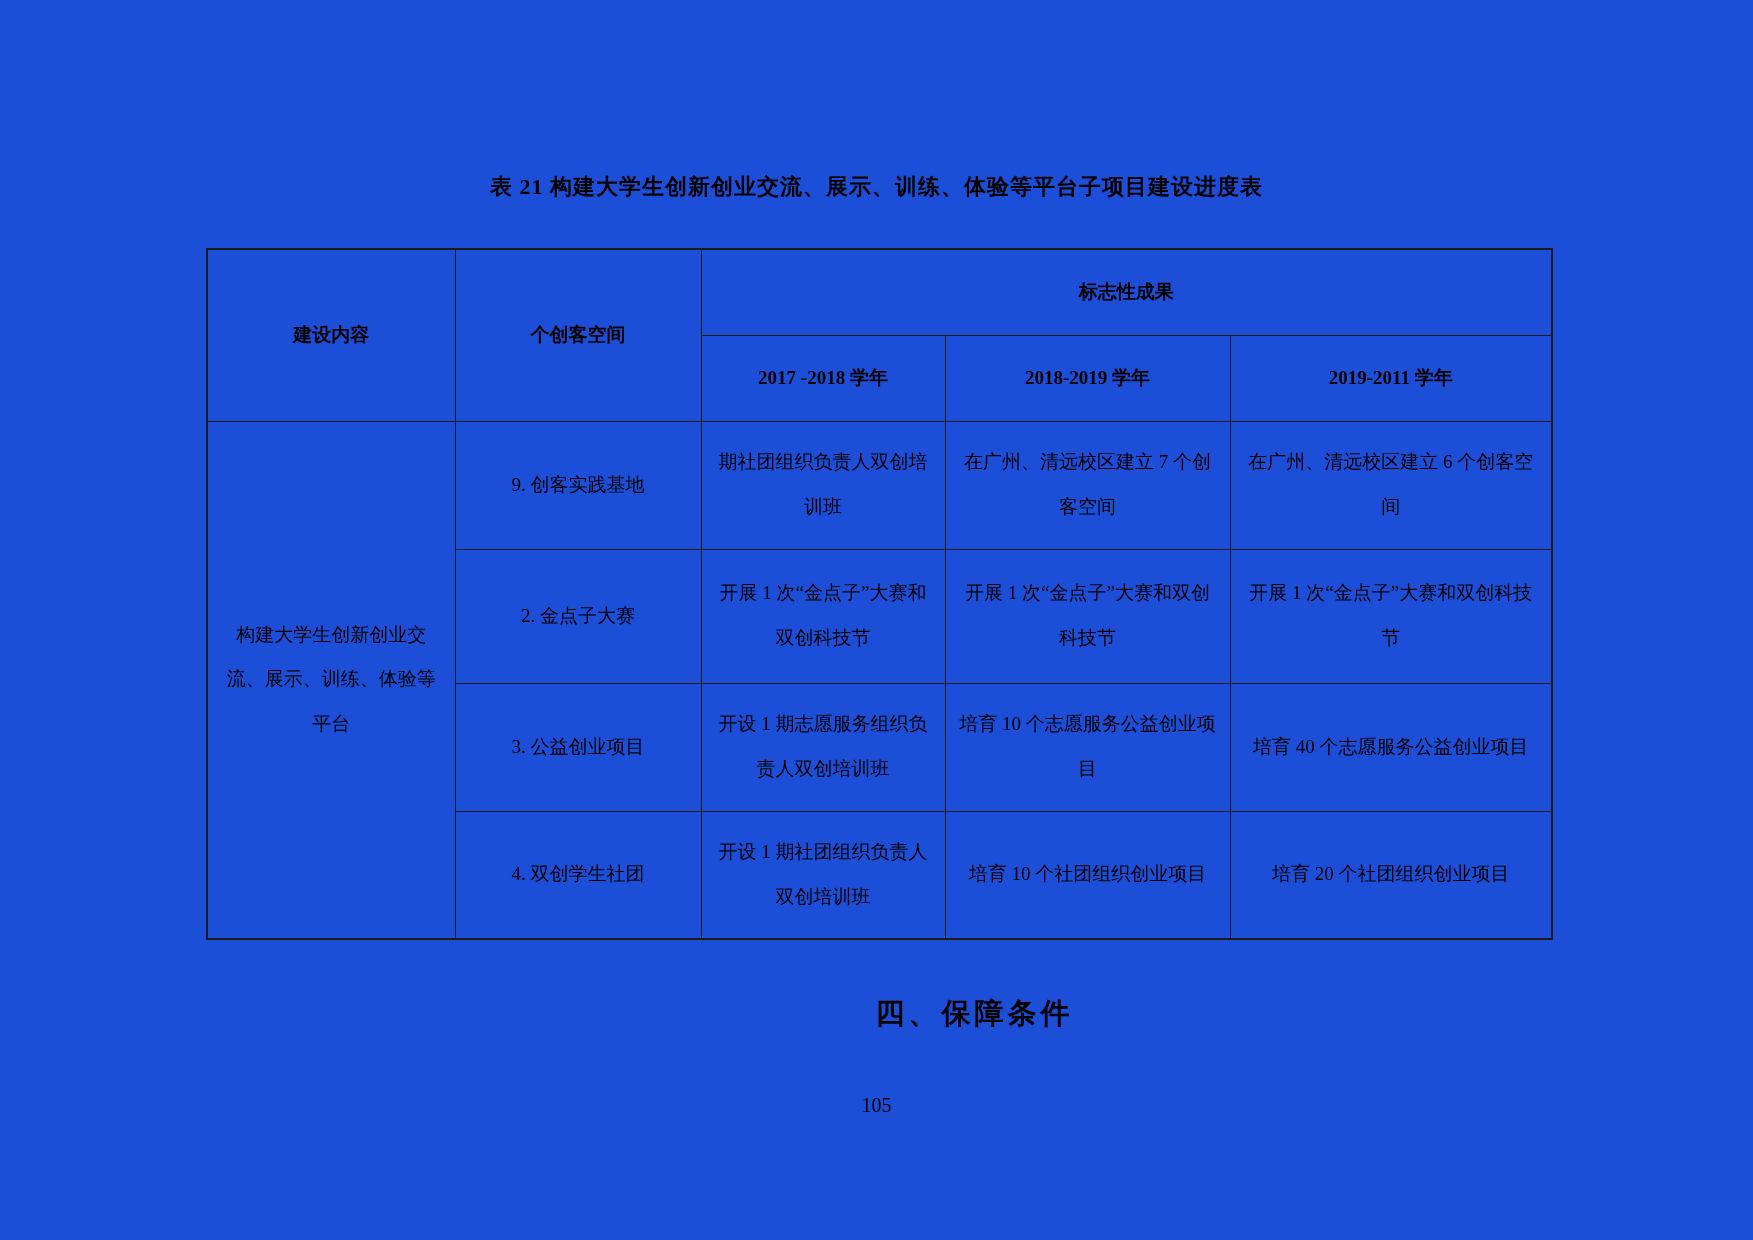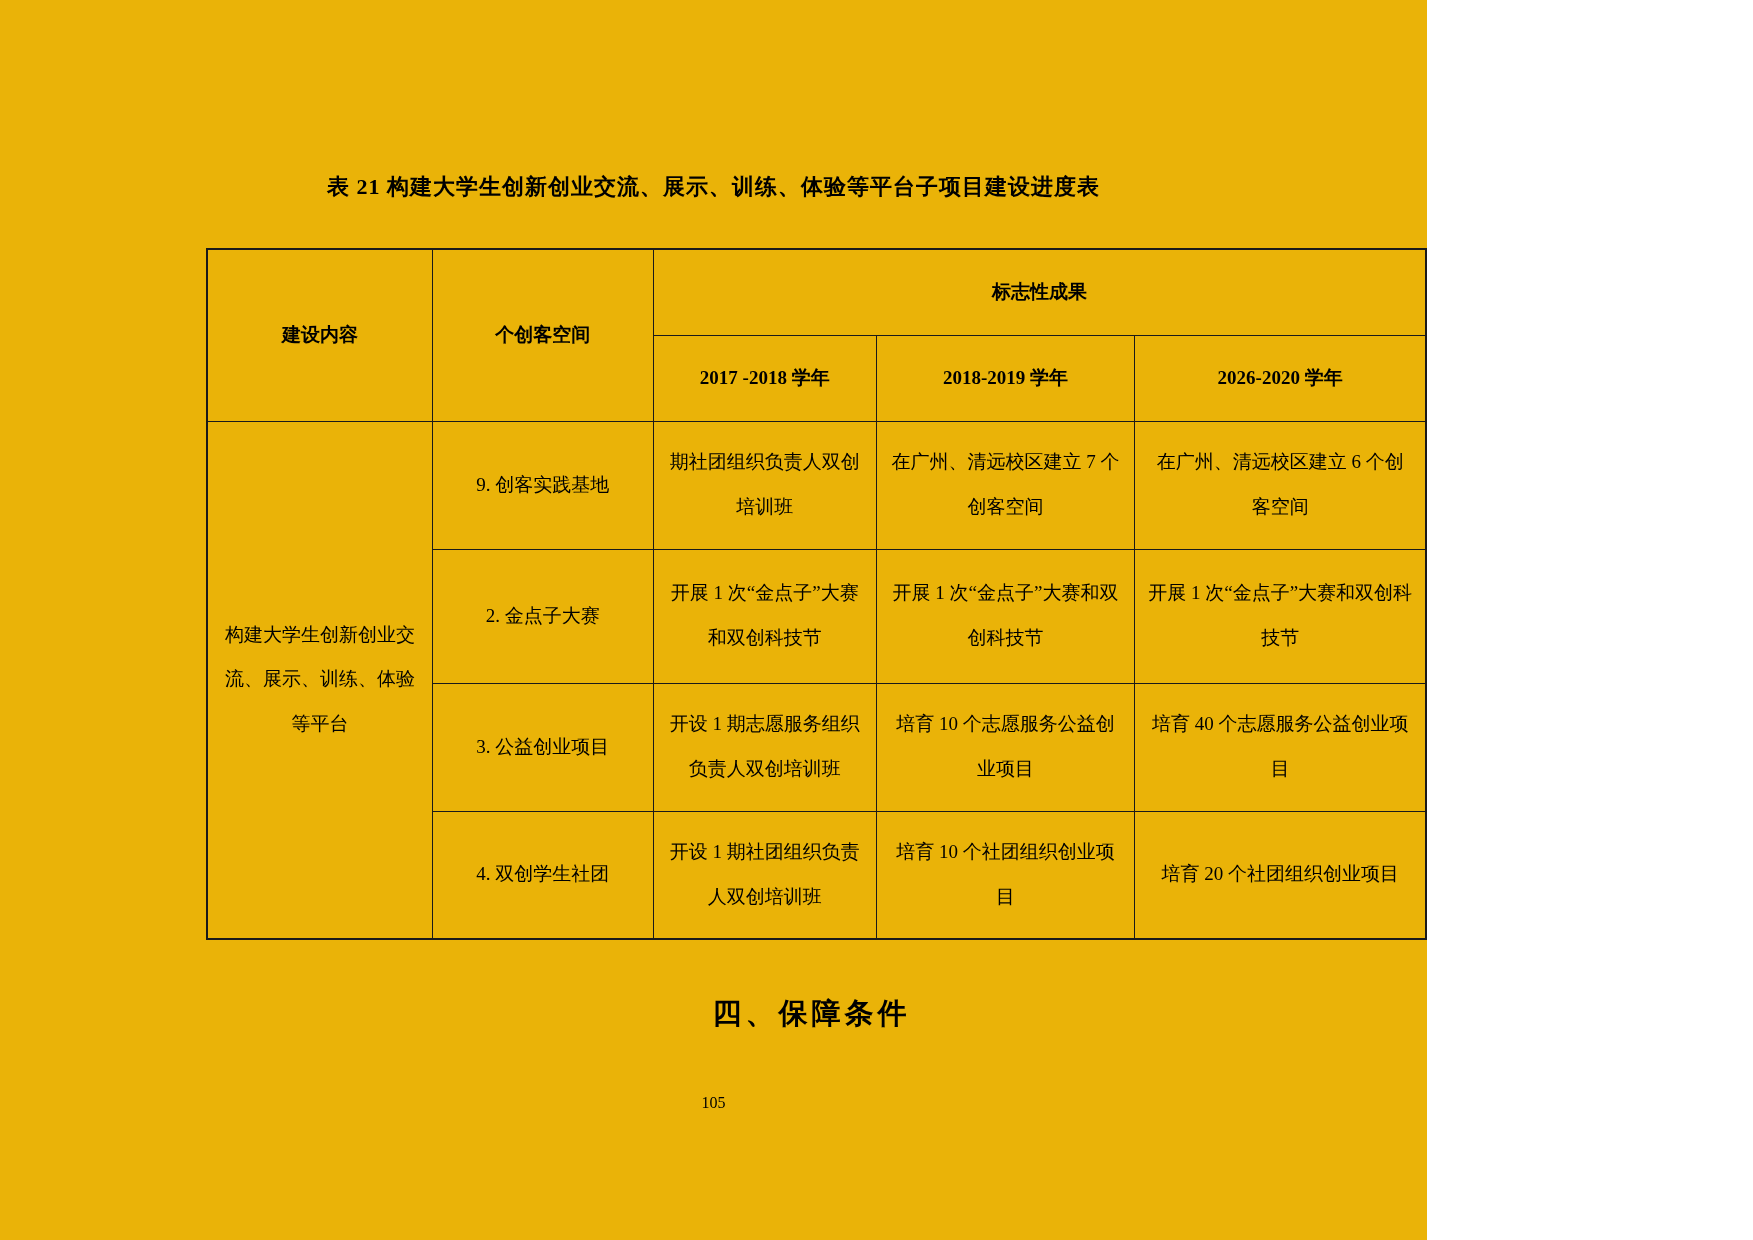--- a/index.html
+++ b/index.html
@@ -4,23 +4,23 @@
 <style>
   html, body {
     margin: 0;
     padding: 0;
     background: #ffffff;
     color: #000000;
     font-family: "Liberation Serif", "DejaVu Serif", serif;
   }
   .page {
     position: relative;
-    width: 1427px;
+    width: 1753px;
     height: 1240px;
-    background: #eab308;
+    background: #1d4ed8;
     overflow: hidden;
   }
   .doc-title {
     padding-top: 172px;
     text-align: center;
     font-size: 22px;
     font-weight: bold;
     letter-spacing: 1px;
   }
   table.progress {
@@ -51,21 +51,21 @@
   .section-heading {
     margin: 54px 0 0 196px;
     font-size: 29px;
     font-weight: bold;
     letter-spacing: 4px;
     text-align: center;
   }
   .page-number {
     margin-top: 60px;
     text-align: center;
-    font-size: 16px;
+    font-size: 20px;
   }
 </style>
 </head>
 <body>
 
 <div class="page">
 
   <div class="doc-title">表 21 构建大学生创新创业交流、展示、训练、体验等平台子项目建设进度表</div>
 
   <table class="progress">
@@ -78,21 +78,21 @@
     </colgroup>
     <tbody>
       <tr class="hrow">
         <th rowspan="2">建设内容</th>
         <th rowspan="2">个创客空间</th>
         <th colspan="3">标志性成果</th>
       </tr>
       <tr class="hrow">
         <th>2017 -2018 学年</th>
         <th>2018-2019 学年</th>
-        <th>2026-2020 学年</th>
+        <th>2019-2011 学年</th>
       </tr>
 
       <tr class="r1">
         <td rowspan="4">构建大学生创新创业交流、展示、训练、体验等平台</td>
         <td>9. 创客实践基地</td>
         <td>期社团组织负责人双创培训班</td>
         <td>在广州、清远校区建立 7 个创客空间</td>
         <td>在广州、清远校区建立 6 个创客空间</td>
       </tr>
 

